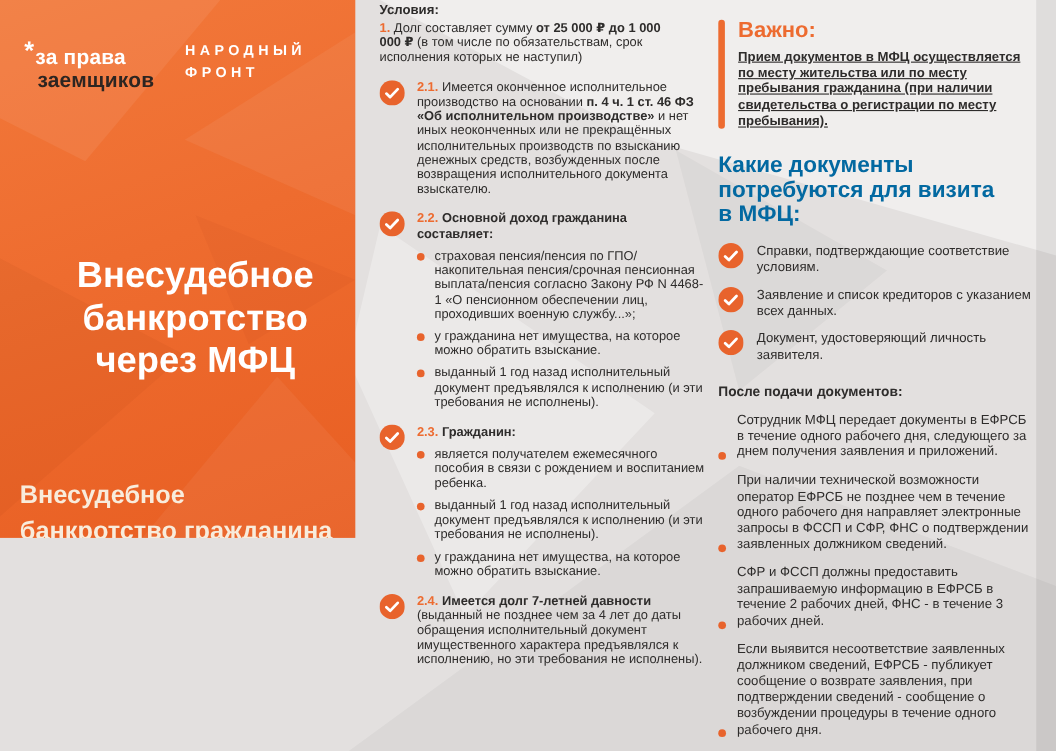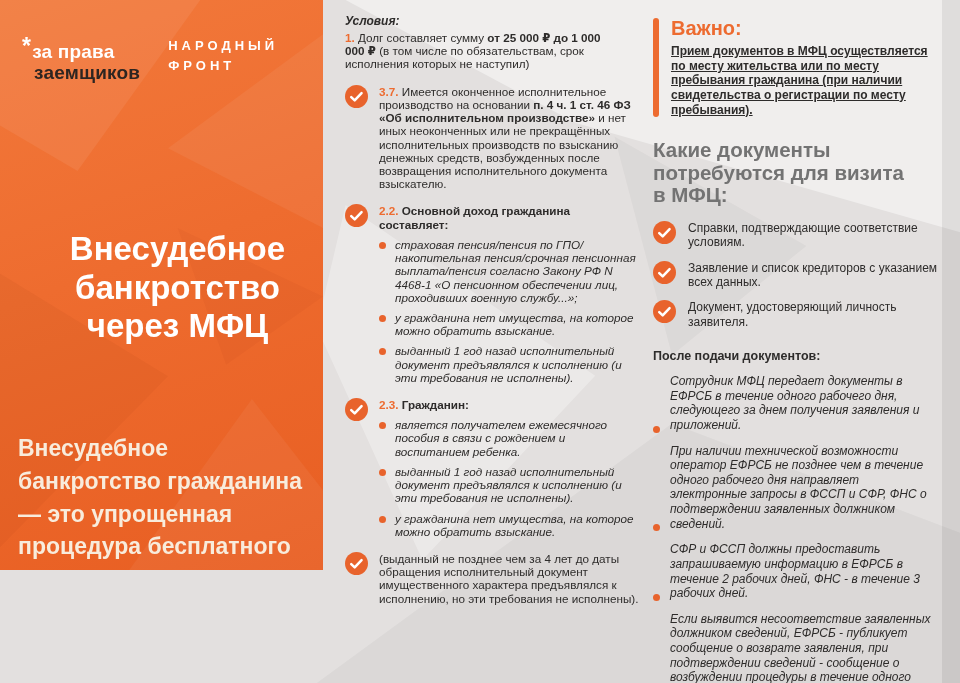--- a/index.html
+++ b/index.html
@@ -15,21 +15,21 @@
   .bg-facets { position:absolute; inset:0; z-index:0; }
   .bg-facets .f { position:absolute; inset:0; }
   .bg-f1 { background:rgba(255,255,255,0.45); clip-path:polygon(36% 0,100% 0,100% 34%,60% 18%); }
   .bg-f2 { background:rgba(0,0,0,0.035); clip-path:polygon(33% 100%,70% 62%,100% 78%,100% 100%); }
   .bg-f3 { background:rgba(255,255,255,0.30); clip-path:polygon(36% 30%,62% 55%,44% 82%,33% 48%); }
   .bg-f4 { background:rgba(0,0,0,0.03); clip-path:polygon(64% 20%,84% 36%,70% 52%); }
   .bg-edge { position:absolute; top:0; right:0; width:18px; height:100%; background:rgba(0,0,0,0.07); }
 
   
   .left-panel {
-    position:absolute; left:0; top:0; width:323px; height:570px;
+    position:absolute; left:0; top:0; width:323px; height:489px;
     background:linear-gradient(160deg,#F2説7A3B 0%, #EE6C2F 45%, #E85E22 100%);
     background:linear-gradient(160deg,#F2793B 0%, #EE6C2F 45%, #E85E22 100%);
     z-index:1; overflow:hidden;
   }
   .left-panel .fa { position:absolute; inset:0; }
   .lp-f1 { background:rgba(255,255,255,0.07); clip-path:polygon(0 0,62% 0,24% 30%,0 22%); }
   .lp-f2 { background:rgba(255,255,255,0.06); clip-path:polygon(100% 6%,100% 40%,52% 26%); }
   .lp-f3 { background:rgba(120,30,0,0.05);  clip-path:polygon(0 48%,52% 66%,0 96%); }
   .lp-f4 { background:rgba(255,255,255,0.05); clip-path:polygon(40% 100%,78% 70%,100% 86%,100% 100%); }
   .lp-f5 { background:rgba(120,30,0,0.04);  clip-path:polygon(55% 40%,100% 52%,70% 64%); }
@@ -57,38 +57,38 @@
   .b { font-weight:700; }
   .check-circle { flex:0 0 auto; width:23px; height:23px; display:block; }
   .dot {
     flex:0 0 auto; width:7px; height:7px; border-radius:50%;
     background:#E8632C; margin-top:4px; display:block;
   }
 
   
   .col-mid { position:absolute; left:345px; top:0; width:296px; z-index:1; }
   .mid-heading { color:#ED6B30; font-weight:700; font-size:21px; margin-top:18px; letter-spacing:0.2px; }
-  .conditions-label { font-weight:700; font-size:12px; margin-top:14px;font-style:italic; }
+  .conditions-label { font-weight:700; font-size:12px; margin-top:2px; }
   .cond { font-size:11.7px; line-height:1.13; margin-top:3px; width:272px; }
   .cond + .cond { margin-top:7px; }
   .sect { display:flex; gap:11px; margin-top:14px; }
   .sect-text { font-size:11.7px; line-height:1.13; width:262px; }
   .sect-title { font-size:11.7px; line-height:1.13; }
   .bullets { margin-top:6px; }
   .bullet { display:flex; gap:9px; margin-top:7px; }
-  .bullet .txt { font-size:11.7px; line-height:1.13; width:246px;font-style:italic; }
+  .bullet .txt { font-size:11.7px; line-height:1.13; width:246px; }
 
   
   .col-right { position:absolute; left:653px; top:0; width:292px; z-index:1; }
   .callout { display:flex; gap:12px; margin-top:18px; }
   .callout-bar { flex:0 0 6px; width:6px; background:#ED6B30; border-radius:3px; }
   .callout-head { color:#ED6B30; font-weight:700; font-size:20px; line-height:1.05; }
   .callout-body { font-weight:700; font-size:12px; line-height:1.22; margin-top:5px; width:268px;text-decoration:underline; }
 
-  .docs-heading { color:#737373; font-weight:700; font-size:20.5px; line-height:1.1; margin-top:22px; width:260px; }
+  .docs-heading { color:#0369a1; font-weight:700; font-size:20.5px; line-height:1.1; margin-top:22px; width:260px; }
   .doc-items { margin-top:14px; }
   .doc-item { display:flex; gap:12px; margin-top:11px; }
   .doc-item .txt { font-weight:400; font-size:12px; line-height:1.2; width:250px; }
 
   .after-heading { font-weight:700; font-size:12.5px; margin-top:20px; }
   .after-bullets .bullet { margin-top:11px; gap:10px;align-items:flex-end; }
   .after-bullets .txt { font-size:12px; line-height:1.22; width:268px; }
 </style>
 </head>
 <body>
@@ -132,21 +132,21 @@
   <div class="cond">
     <span class="num">1.</span><span> Долг составляет сумму </span><span class="b">от 25 000 ₽ до 1 000 000 ₽</span><span> (в том числе по обязательствам, срок исполнения которых не наступил)</span>
   </div>
 
   <div class="sect">
     <svg class="check-circle" viewBox="0 0 24 24">
       <circle cx="12" cy="12" r="12" fill="#E8632C"></circle>
       <path d="M6.5 12.6l3.6 3.4 7.2-7.6" stroke="#fff" stroke-width="2.6" fill="none" stroke-linecap="round" stroke-linejoin="round"></path>
     </svg>
     <div class="sect-text">
-      <span class="num">3.7.</span><span> Имеется оконченное исполнительное производство на основании </span><span class="b">п. 4 ч. 1 ст. 46 ФЗ «Об исполнительном производстве»</span><span> и нет иных неоконченных или не прекращённых исполнительных производств по взысканию денежных средств, возбужденных после возвращения исполнительного документа взыскателю.</span>
+      <span class="num">2.1.</span><span> Имеется оконченное исполнительное производство на основании </span><span class="b">п. 4 ч. 1 ст. 46 ФЗ «Об исполнительном производстве»</span><span> и нет иных неоконченных или не прекращённых исполнительных производств по взысканию денежных средств, возбужденных после возвращения исполнительного документа взыскателю.</span>
     </div>
   </div>
 
   <div class="sect">
     <svg class="check-circle" viewBox="0 0 24 24">
       <circle cx="12" cy="12" r="12" fill="#E8632C"></circle>
       <path d="M6.5 12.6l3.6 3.4 7.2-7.6" stroke="#fff" stroke-width="2.6" fill="none" stroke-linecap="round" stroke-linejoin="round"></path>
     </svg>
     <div class="sect-text">
       <div class="sect-title">
@@ -194,20 +194,23 @@
       </div>
     </div>
   </div>
 
   <div class="sect">
     <svg class="check-circle" viewBox="0 0 24 24">
       <circle cx="12" cy="12" r="12" fill="#E8632C"></circle>
       <path d="M6.5 12.6l3.6 3.4 7.2-7.6" stroke="#fff" stroke-width="2.6" fill="none" stroke-linecap="round" stroke-linejoin="round"></path>
     </svg>
     <div class="sect-text">
+      <div class="sect-title">
+        <span class="num">2.4.</span><span class="b"> Имеется долг 7-летней давности</span>
+      </div>
       <div>(выданный не позднее чем за 4 лет до даты обращения исполнительный документ имущественного характера предъявлялся к исполнению, но эти требования не исполнены).</div>
     </div>
   </div>
 </div>
 
 <div class="col-right">
 
   <div class="callout">
     <div class="callout-bar"></div>
     <div>

